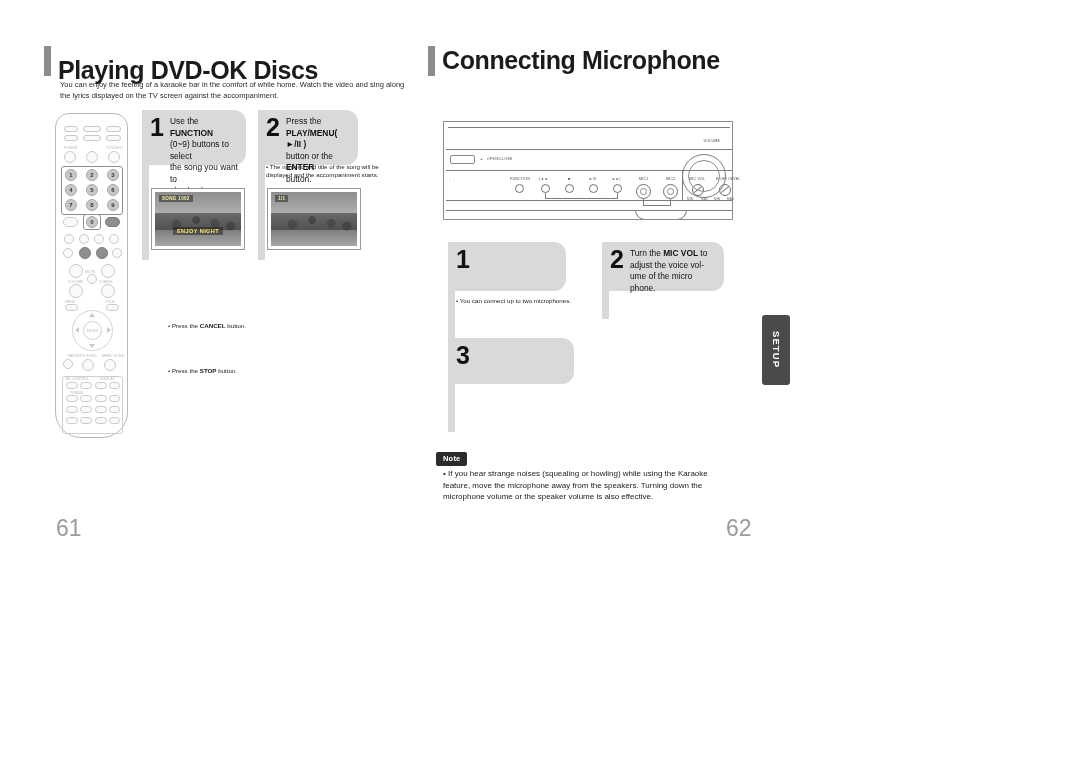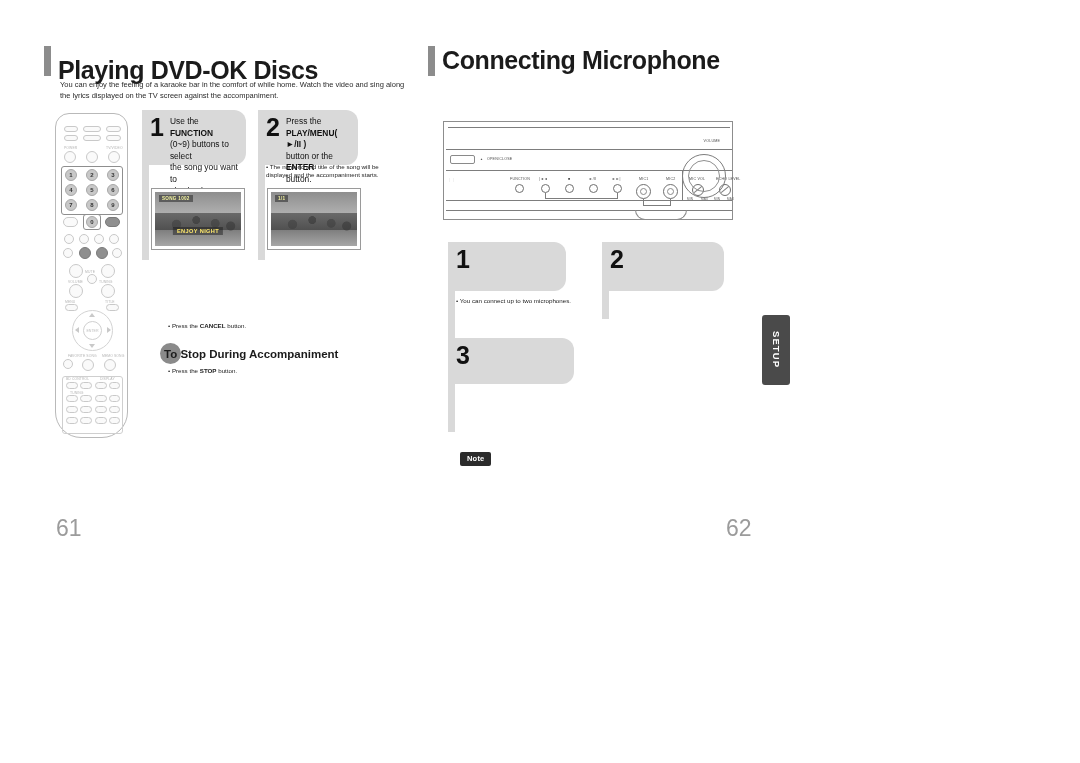--- a/index.html
+++ b/index.html
@@ -131,24 +131,20 @@
     <div class="city"></div>
     <div class="water"></div>
     <div class="blobs"></div>
     <div class="osd">1/1</div>
   </div>
 
   <div class="bullet" style="left:168px;top:322px;width:220px;">
     • Press the <b>CANCEL</b> button.
   </div>
 
-  <div class="to-head" style="left:160px;top:343px;">
-    <div class="to-dot"></div>
-    <div class="to-label">To Stop During Accompaniment</div>
-  </div>
   <div class="bullet" style="left:168px;top:367px;width:220px;">
     • Press the <b>STOP</b> button.
   </div>
 
   <div class="remote" style="left:55px;top:113px;width:73px;height:325px;">
 
     <div class="rc-btn pill" style="left:8px;top:12px;width:14px;height:6px;"></div>
     <div class="rc-btn pill" style="left:27px;top:12px;width:18px;height:6px;"></div>
     <div class="rc-btn pill" style="left:50px;top:12px;width:15px;height:6px;"></div>
     <div class="rc-btn pill" style="left:8px;top:21px;width:14px;height:6px;"></div>
@@ -312,29 +308,33 @@
   <div class="fp-slot" style="position:absolute;left:635px;top:210px;width:52px;height:10px;border-radius:0 0 10px 10px;border-top:none;border-color:#8a8a8a;"></div>
 
   <div class="step" style="left:448px;top:242px;width:118px;height:49px;">
     <div class="num">1</div>
   </div>
   <div class="step-tail" style="left:448px;top:291px;height:72px;"></div>
   <div class="bullet" style="left:456px;top:297px;width:140px;">• You can connect up to two microphones.</div>
 
   <div class="step" style="left:602px;top:242px;width:122px;height:49px;">
     <div class="num">2</div>
+    <div class="txt">
+      Turn the <b>MIC VOL</b> to<br>adjust the voice vol-<br>ume of the micro<br>phone.
+    </div>
   </div>
   <div class="step-tail" style="left:602px;top:291px;height:28px;"></div>
 
   <div class="step" style="left:448px;top:338px;width:126px;height:46px;">
     <div class="num">3</div>
   </div>
   <div class="step-tail" style="left:448px;top:384px;height:48px;"></div>
 
-  <div class="note-badge" style="left:460px;top:452px;text-align:right;">Note</div>
+  <div class="note-badge" style="left:436px;top:452px;text-align:right;">Note</div>
+  <div class="bullet-note" style="left:443px;top:468px;width:290px;">• If you hear strange noises (squealing or howling) while using the Karaoke feature, move the microphone away from the speakers. Turning down the microphone volume or the speaker volume is also effective.</div>
 
   <div class="setup-tab" style="left:762px;top:315px;width:28px;height:70px;">
     <span>SETUP</span>
   </div>
 
   <div class="pagenum" style="left:726px;top:515px;">62</div>
 
 </div>
 
 </body></html>

